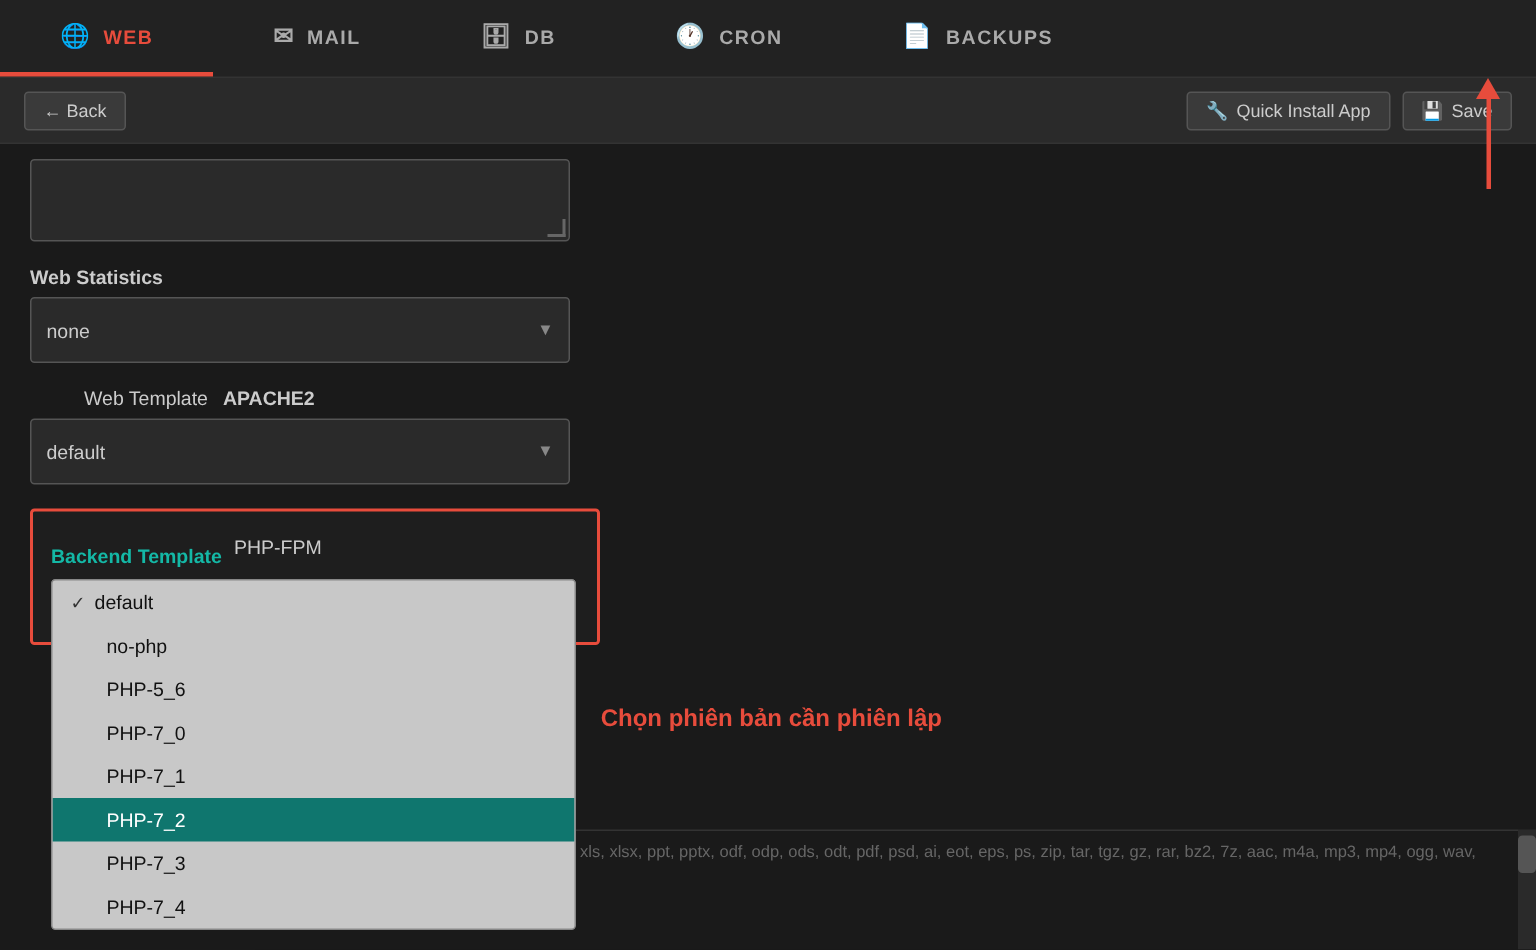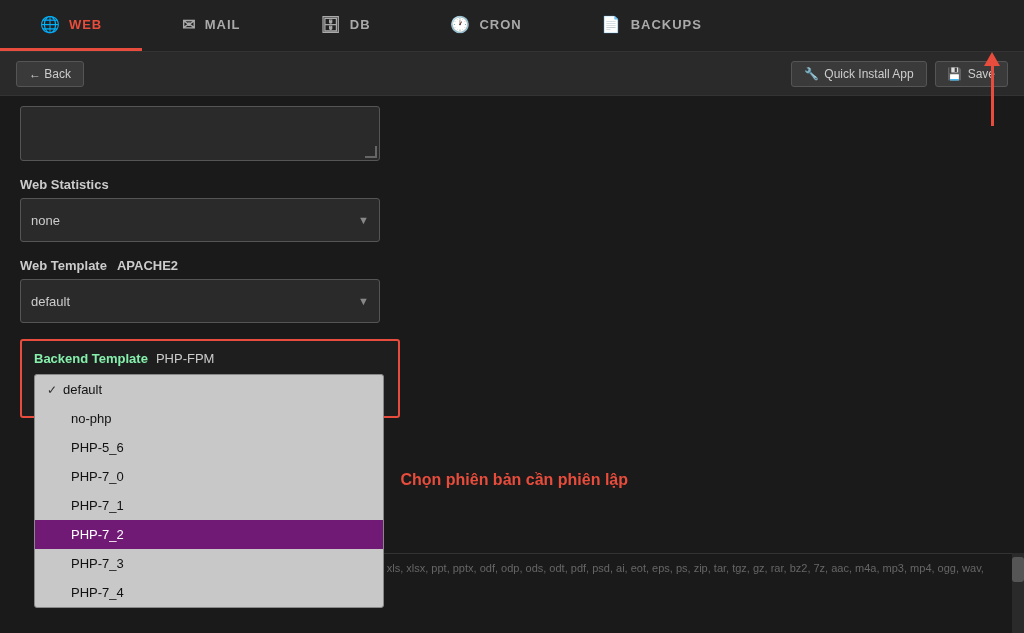--- a/index.html
+++ b/index.html
@@ -142,40 +142,40 @@
       margin-bottom: 16px;
     }
     .select-arrow { color: #888; font-size: 11px; }
 
     .web-template-row {
       display: flex;
       align-items: center;
       gap: 10px;
       margin-bottom: 6px;
     }
-    .web-template-label { font-weight: bold; color: #ccc; }
+    .web-template-label { font-weight: normal; color: #ccc; margin-left: 36px; }
     .web-template-value { color: #ccc; font-weight: bold; }
 
     
     .backend-template-container {
       border: 2px solid #e74c3c;
       border-radius: 3px;
       padding: 10px 12px;
       position: relative;
       width: 380px;
       background: #1e1e1e;
       margin-bottom: 10px;
     }
     .backend-label-row {
       display: flex;
       align-items: center;
       gap: 8px;
       margin-bottom: 8px;
     }
-    .backend-label { font-weight: bold; color: #86efac; }
+    .backend-label { font-weight: bold; color: #14b8a6; margin-top: 12px; }
     .backend-value-label { color: #ccc; }
 
     
     .dropdown-wrapper {
       position: relative;
       width: 350px;
     }
     .dropdown-trigger {
       width: 100%;
       height: 32px;
@@ -204,21 +204,21 @@
     .dropdown-item {
       padding: 7px 12px;
       color: #111;
       font-size: 13px;
       cursor: pointer;
       display: flex;
       align-items: center;
       gap: 6px;
     }
     .dropdown-item.selected {
-      background: #701a75;
+      background: #0f766e;
       color: #fff;
       align-items: flex-end;
     }
     .check-icon { color: #333; font-size: 12px; }
 
     
     .tooltip-text {
       position: absolute;
       right: -230px;
       top: 130px;

